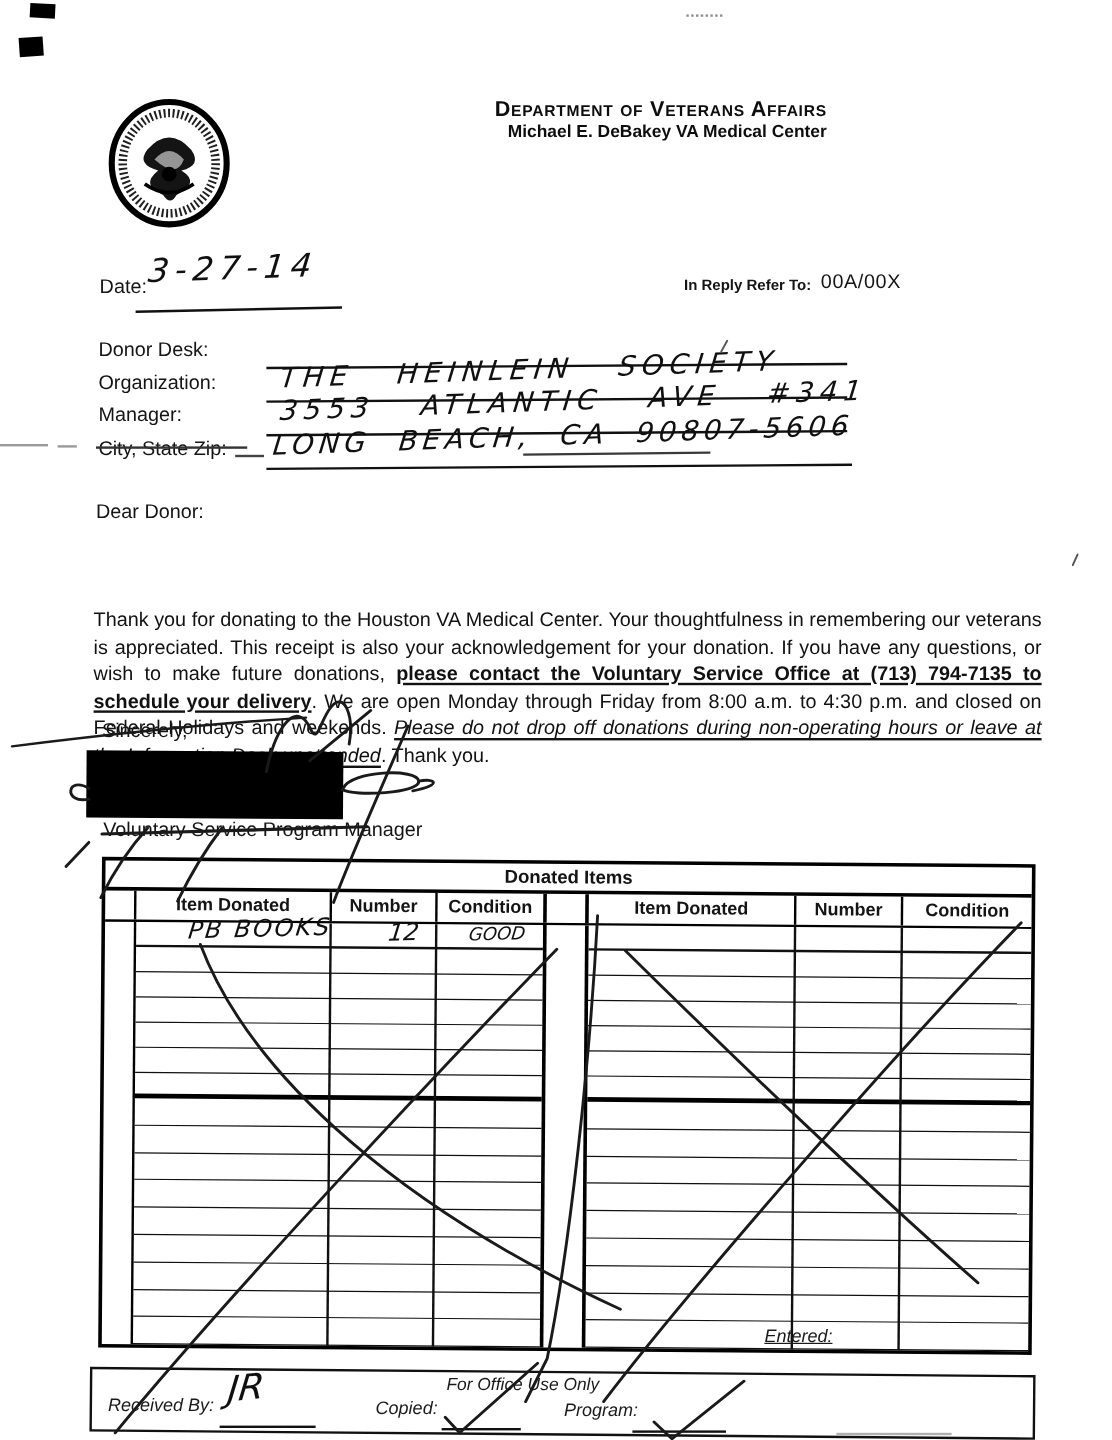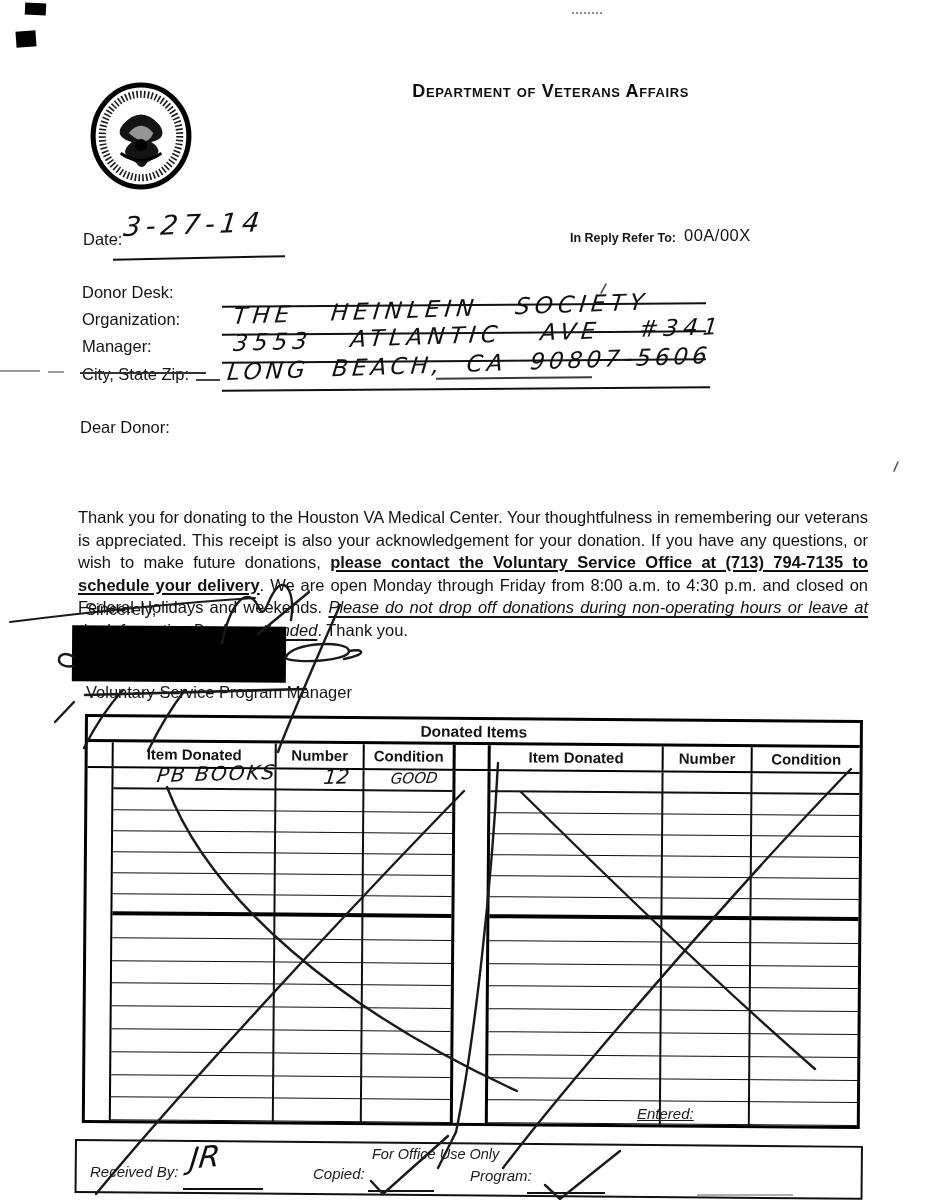--- a/index.html
+++ b/index.html
@@ -79,20 +79,21 @@
       <ellipse cx="50" cy="53" rx="38" ry="41" fill="none" stroke="#000" stroke-width="7" stroke-dasharray="1.6 2.1" opacity="0.88"></ellipse>
       <path d="M32,42 Q50,22 68,42 Q77,55 60,59 Q76,69 56,79 Q51,88 45,79 Q26,71 41,59 Q23,54 32,42 Z" fill="#000" opacity="0.92"></path>
       <path d="M38,50 q12,-14 24,0 q-6,16 -24,0 Z" fill="#fff" opacity="0.55"></path>
       <circle cx="50" cy="62" r="6" fill="#000"></circle>
       <path d="M30,70 q20,14 40,0" stroke="#000" stroke-width="3" fill="none"></path>
     </svg>
   </div>
 
   <div class="abs" id="letterhead">
     <div id="dept">Department of Veterans Affairs</div>
+    <div class="lh-line">Michael E. DeBakey VA Medical Center</div>
   </div>
 
   <span class="abs small-bold" style="left:570px;top:231px;">In Reply Refer To:</span>
   <span class="abs typed" style="left:684px;top:226px;letter-spacing:.5px;">00A/00X</span>
 
   <span class="abs typed" style="left:83px;top:230px;">Date:</span>
   <span class="abs hw" style="left:122px;top:211px;font-size:27px;letter-spacing:5px;">3-27-14</span>
   <div class="abs uline" style="left:113px;top:257px;width:172px;transform:rotate(-1.2deg);"></div>
 
   <span class="abs typed" style="left:82px;top:283px;">Donor Desk:</span>

